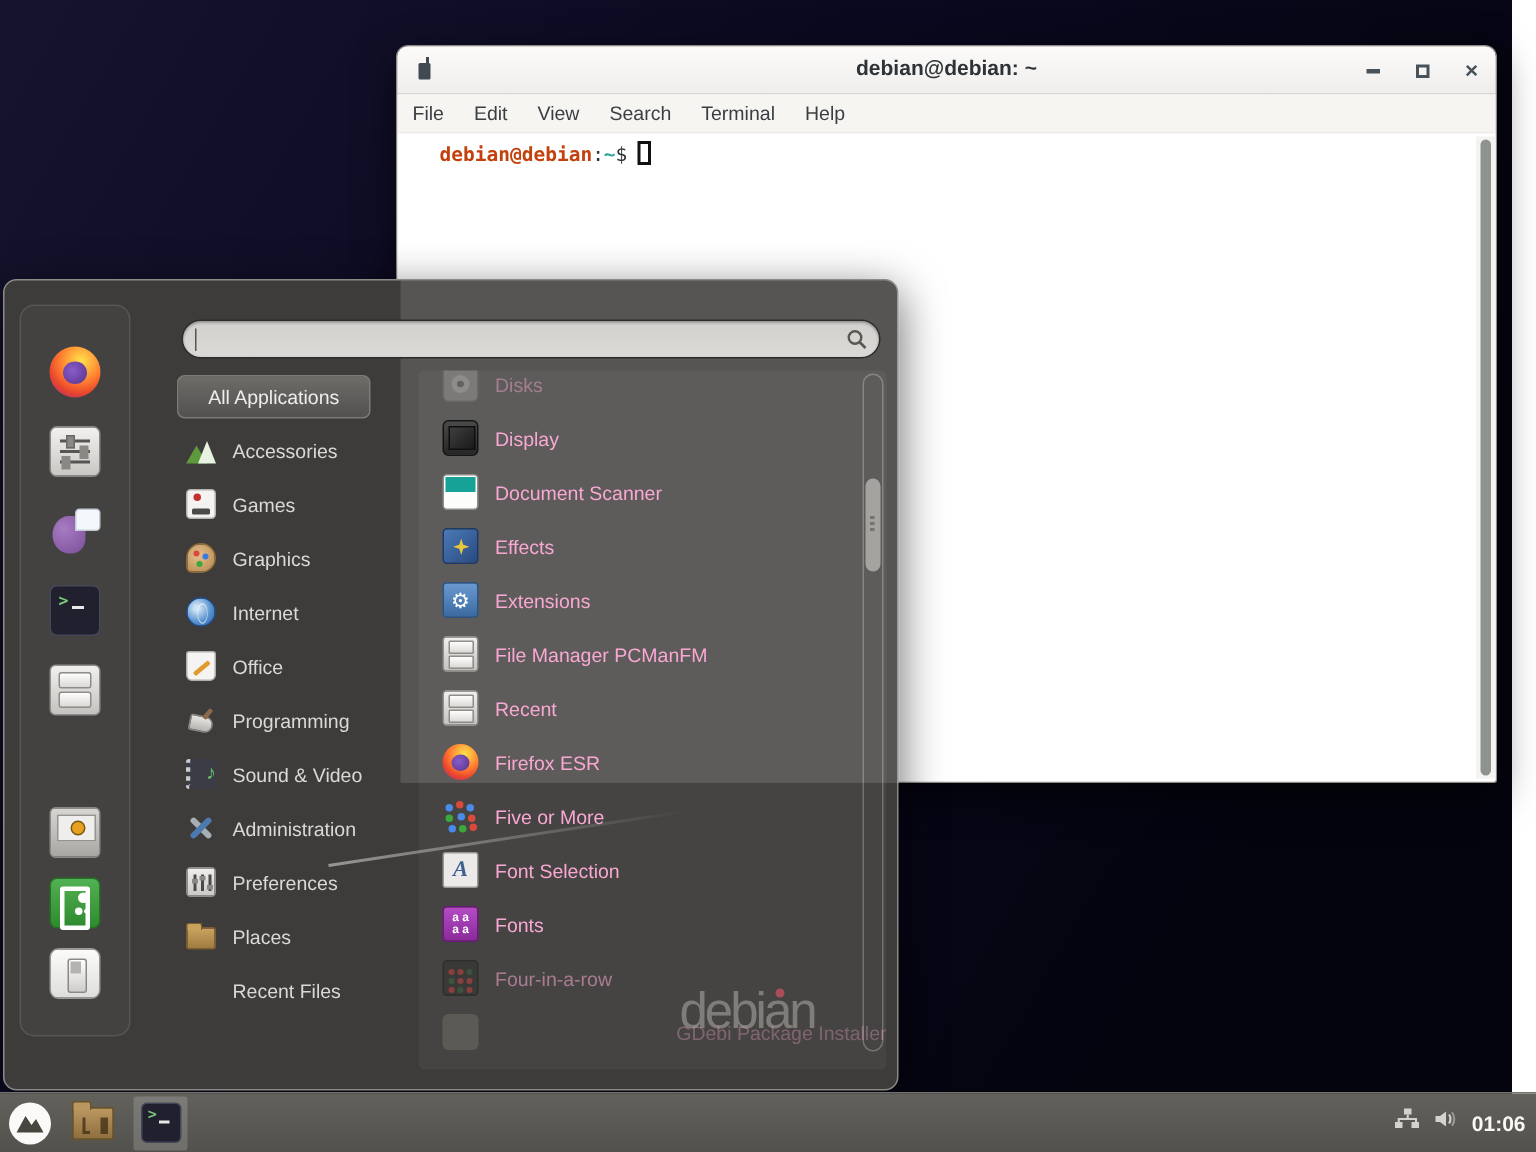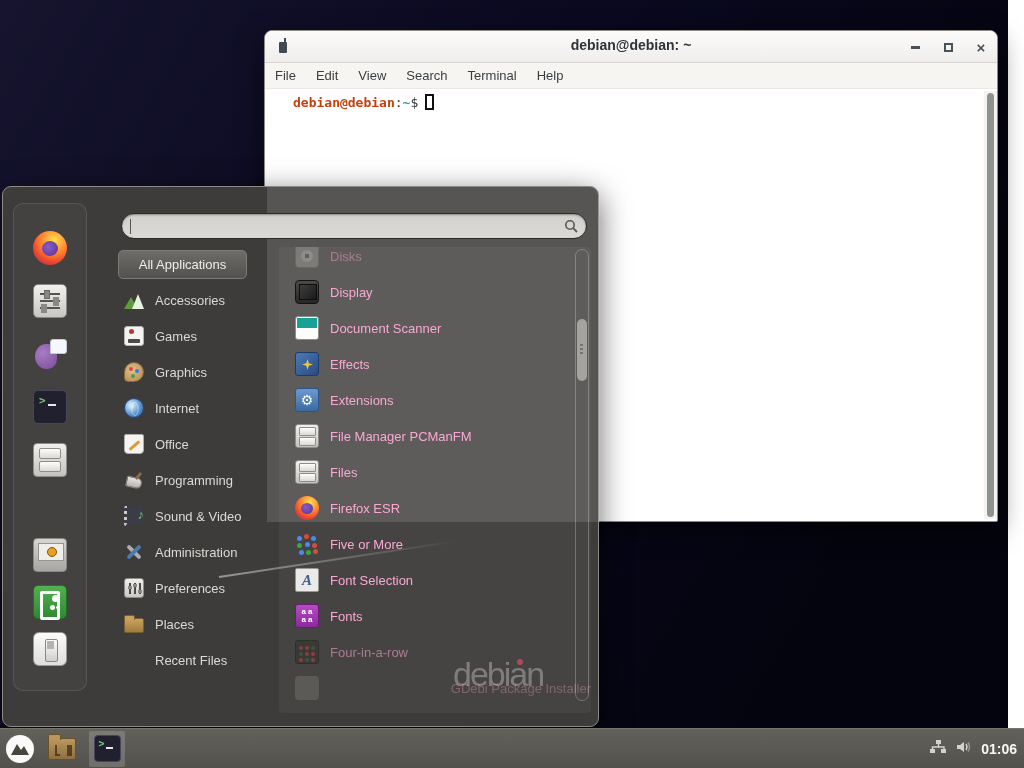--- a/index.html
+++ b/index.html
@@ -282,21 +282,21 @@
             <div class="app-row">
               <span class="aic aic-extensions"></span>
               <span>Extensions</span>
             </div>
             <div class="app-row">
               <span class="aic aic-file-cabinet"></span>
               <span>File Manager PCManFM</span>
             </div>
             <div class="app-row">
               <span class="aic aic-file-cabinet"></span>
-              <span>Files</span>
+              <span>Recent</span>
             </div>
             <div class="app-row">
               <span class="aic aic-firefox"></span>
               <span>Firefox ESR</span>
             </div>
             <div class="app-row">
               <span class="aic aic-five-or-more"></span>
               <span>Five or More</span>
             </div>
             <div class="app-row">

